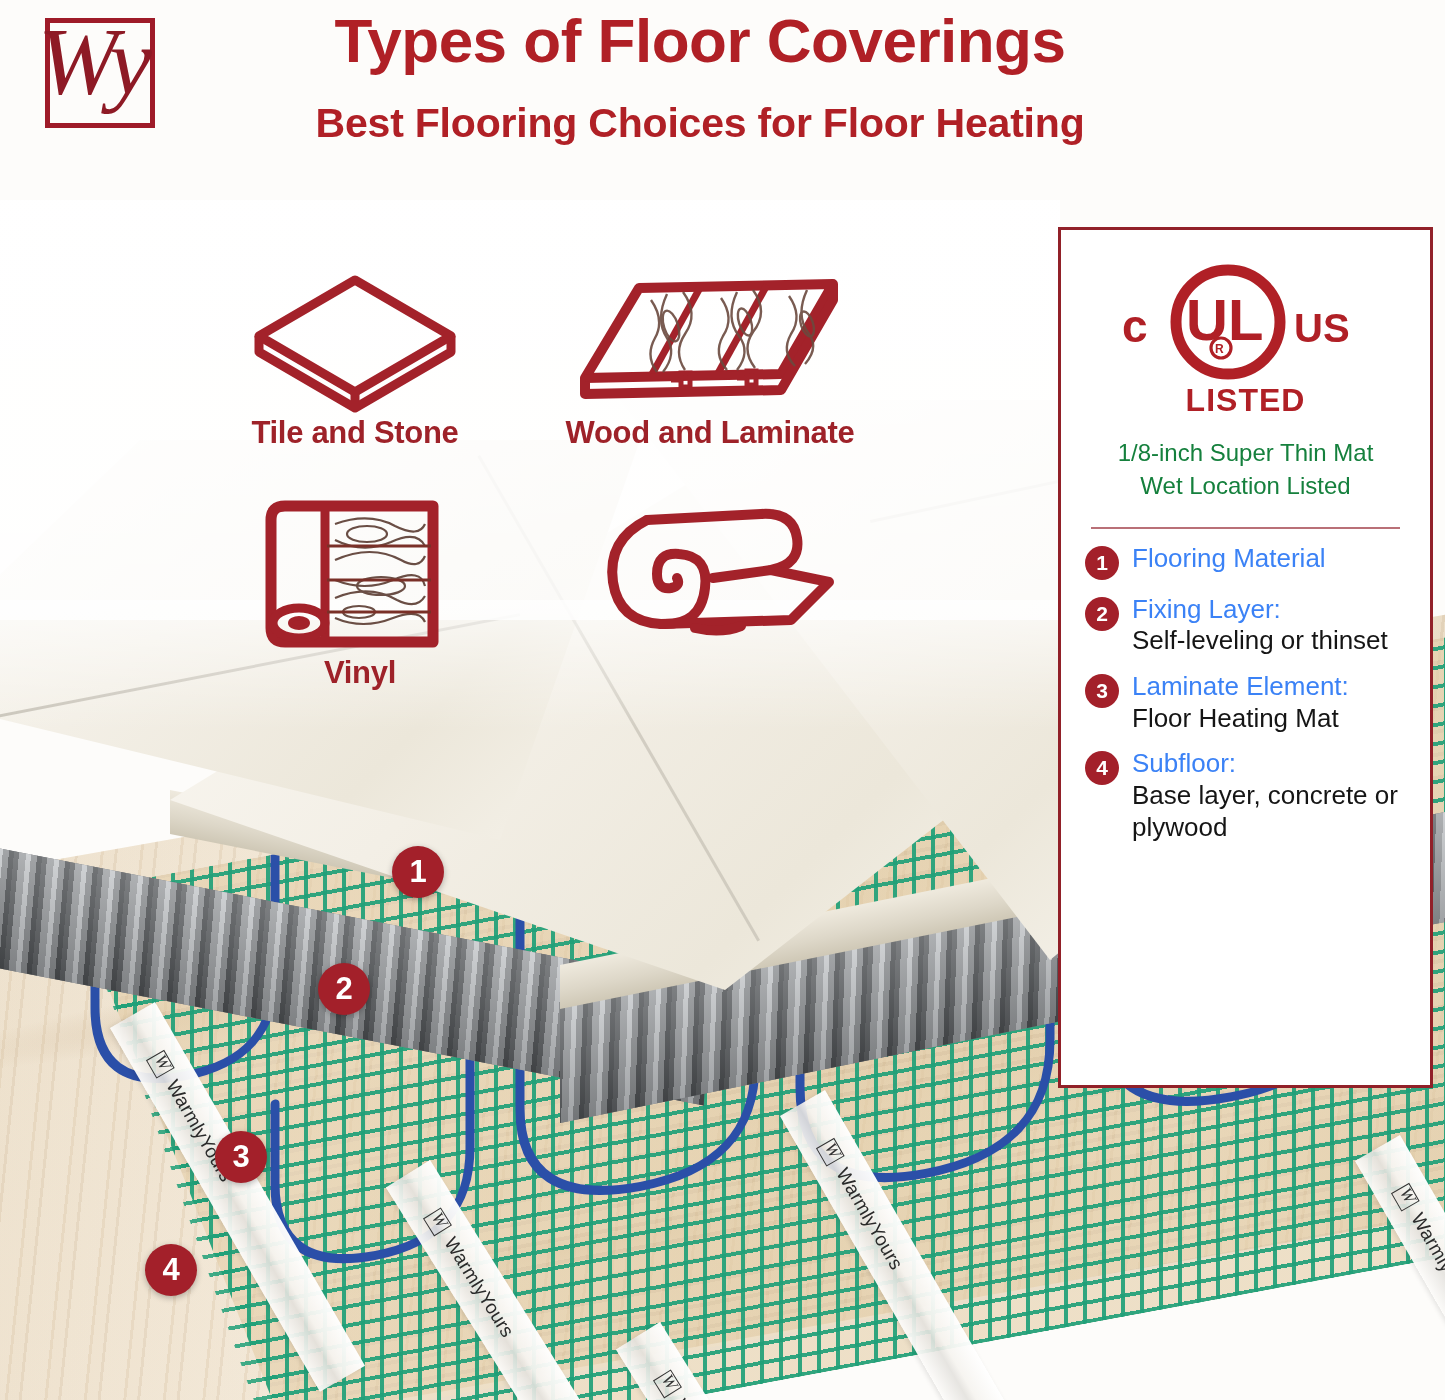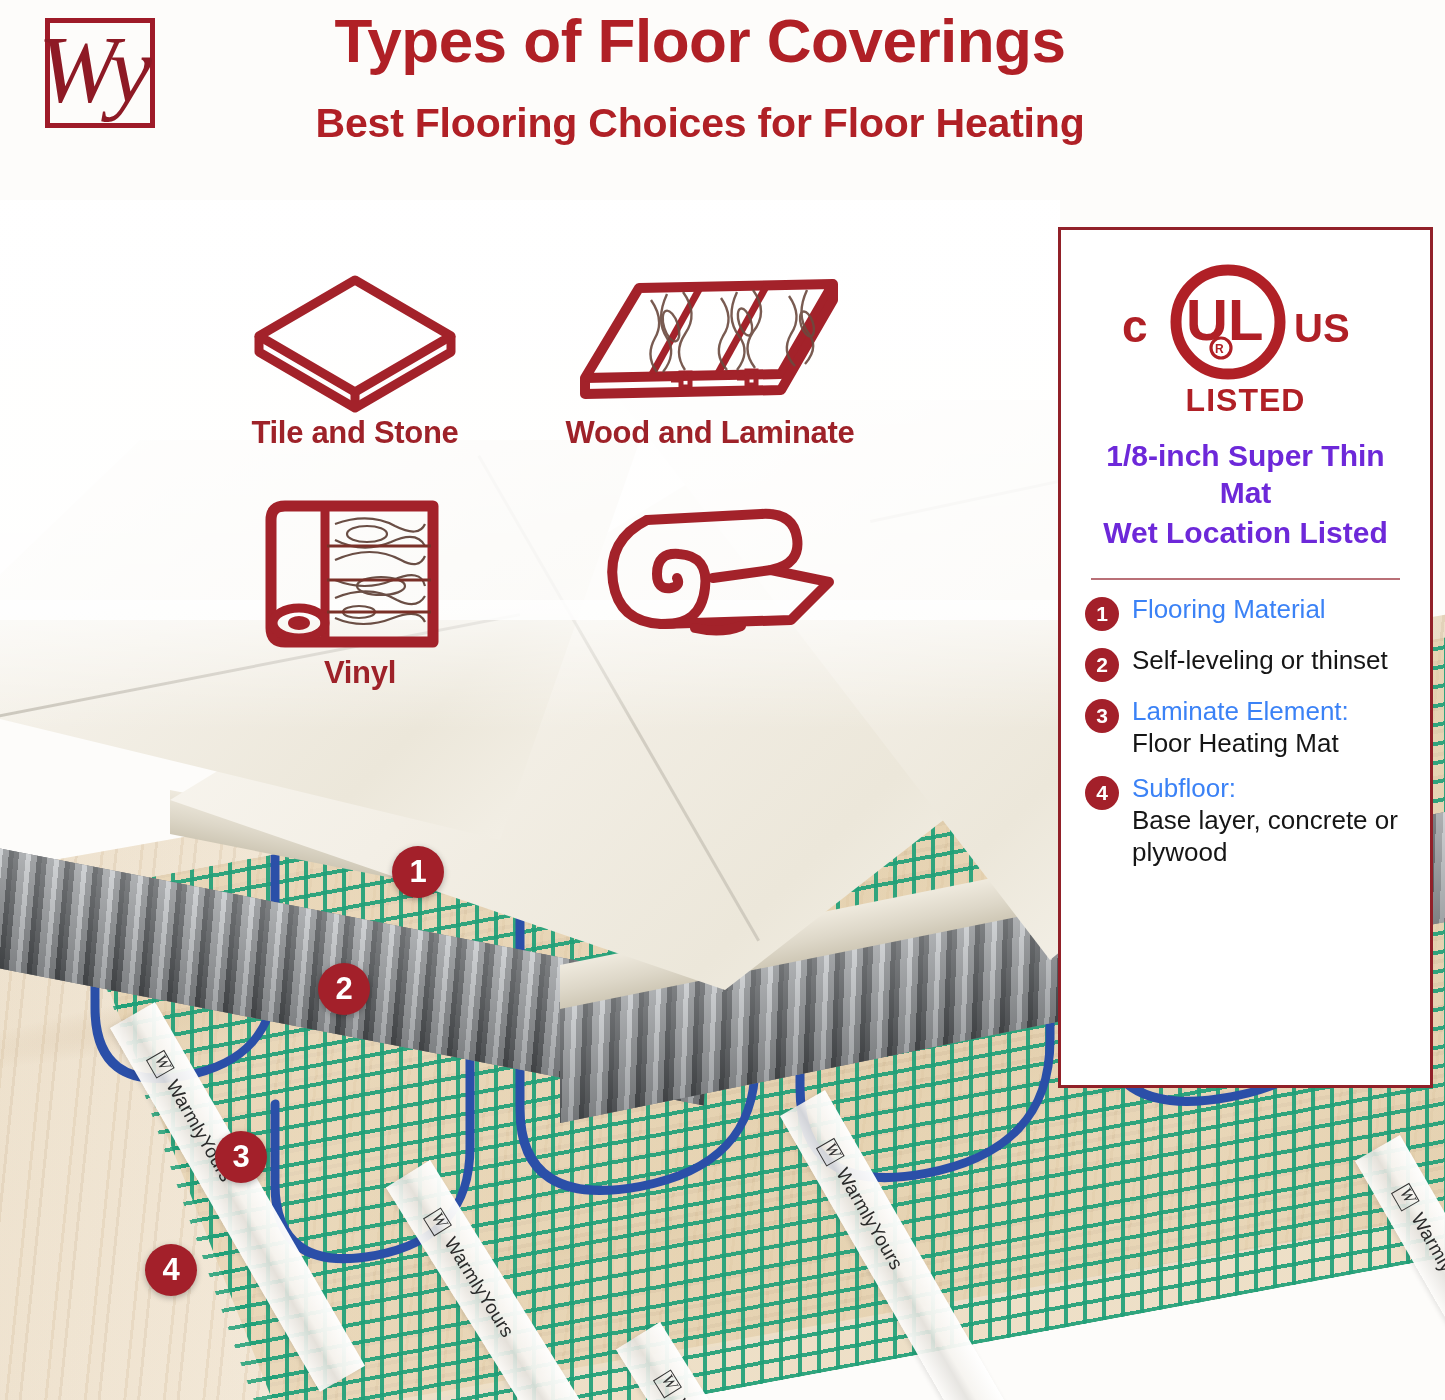--- a/index.html
+++ b/index.html
@@ -127,21 +127,21 @@
     background: linear-gradient(180deg, #efeade 0%, #ddd7c8 60%, #cfc8b6 100%);
   }
 
   
   .header { position: absolute; left: 0; top: 0; width: 100%; height: 200px; }
   .logo-box {
     position: absolute; left: 45px; top: 18px; width: 110px; height: 110px;
     border: 5px solid #9E1B28;
   }
   .logo-mark {
-    position: absolute; left: 38px; top: 22px;
+    position: absolute; left: 38px; top: 14px;
     font-family: "Liberation Serif", serif; font-style: italic;
     font-size: 96px; color: #8E1A25; line-height: 1;
   }
   .title {
     position: absolute; left: 200px; top: 8px; width: 1000px;
     text-align: center;
     font-size: 62px; font-weight: bold; color: #B02026;
     letter-spacing: -.5px; line-height: 1.05;
   }
   .subtitle {
@@ -168,21 +168,21 @@
     border: 3px solid #912028;
     padding: 22px 24px 0 24px;
   }
   .ul-logo { text-align: center; margin-top: 12px; position: relative; height: 168px; }
   .ul-listed-txt {
     position: absolute; left: 0; right: 0; top: 118px;
     font-size: 32px; font-weight: bold; color: #B02026;
     letter-spacing: 1px; font-family: "Liberation Sans", sans-serif;
   }
   .panel-head {
-    text-align: center; font-size: 30px; font-weight: bold; color: #6d28d9;
+    text-align: center; font-size: 24px; font-weight: normal; color: #15803d;
     line-height: 1.22; margin-top: 6px;
   }
   .panel-head.second { margin-top: 4px; }
   .panel-rule {
     height: 2px; background: #B97077; margin: 26px 6px 14px 6px;
   }
   .legend-item {
     display: flex; align-items: flex-start; gap: 13px; margin-bottom: 14px;
   }
   .badge-sm {
@@ -401,20 +401,21 @@
     <div class="legend-item">
       <div class="badge-sm">1</div>
       <div class="legend-text">
         <span class="legend-title">Flooring Material</span>
       </div>
     </div>
 
     <div class="legend-item">
       <div class="badge-sm">2</div>
       <div class="legend-text">
+        <span class="legend-title">Fixing Layer:</span>
         <span class="legend-desc">Self-leveling or thinset</span>
       </div>
     </div>
 
     <div class="legend-item">
       <div class="badge-sm">3</div>
       <div class="legend-text">
         <span class="legend-title">Laminate Element:</span>
         <span class="legend-desc">Floor Heating Mat</span>
       </div>

